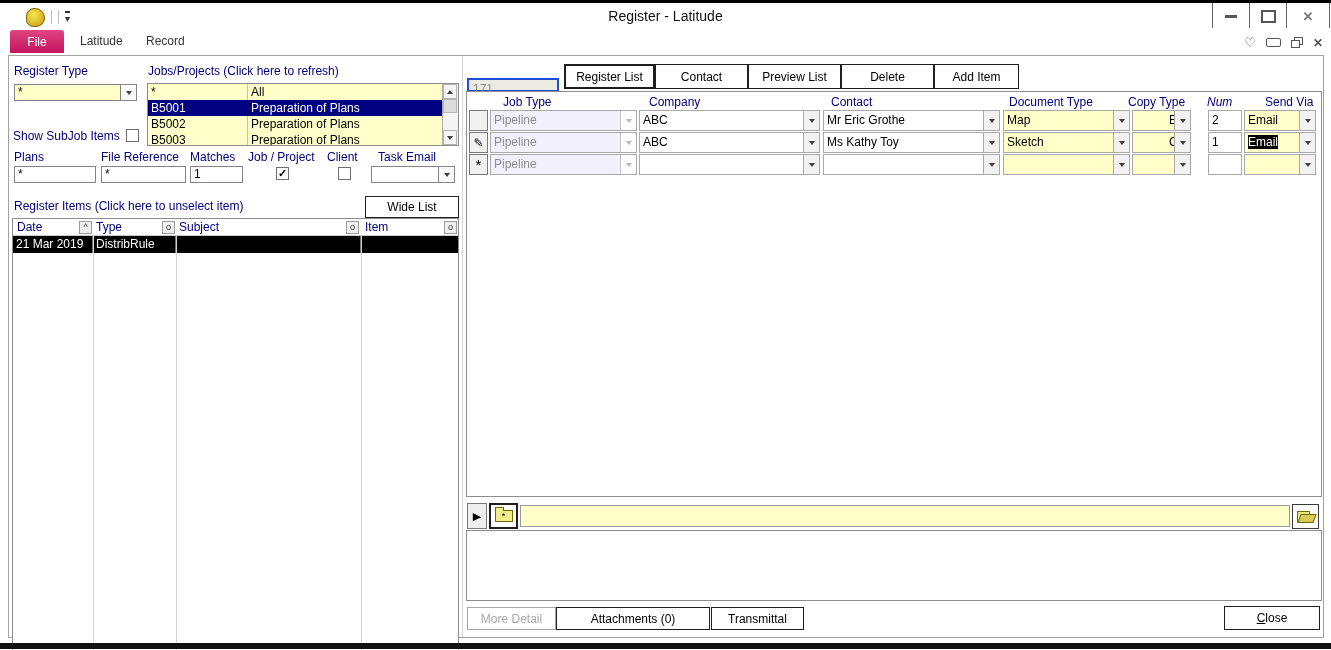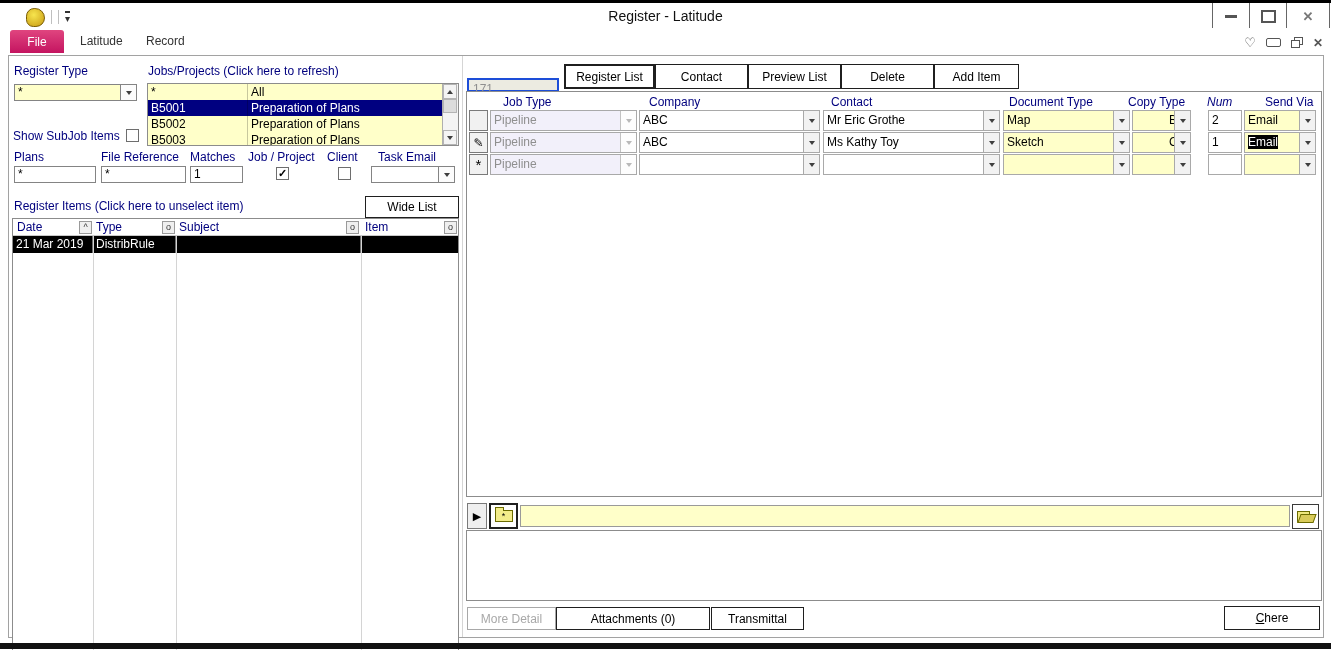--- a/index.html
+++ b/index.html
@@ -431,17 +431,17 @@
         <span class="front"></span>
       </span>
   </div>
 
   <div class="abs lowbox"></div>
 
   <div class="btn disabled" style="left:467px;top:607px;width:89px;height:23px;">More Detail</div>
   <div class="btn" style="left:556px;top:607px;width:154px;height:23px;">Attachments (0)</div>
   <div class="btn" style="left:711px;top:607px;width:93px;height:23px;">Transmittal</div>
   <div class="btn" style="left:1224px;top:606px;width:96px;height:24px;">
-      <span><span class="u">C</span><span>here</span></span>
+      <span><span class="u">C</span><span>lose</span></span>
     </div>
 
   <div class="abs bottom-bar"></div>
 </div>
 
 </body></html>

